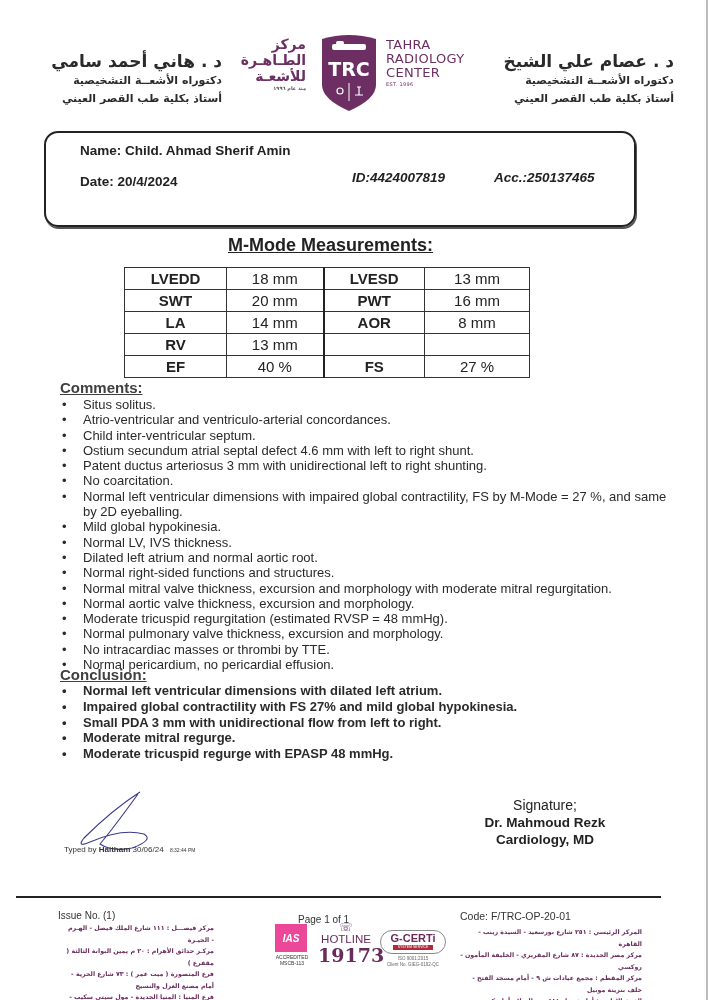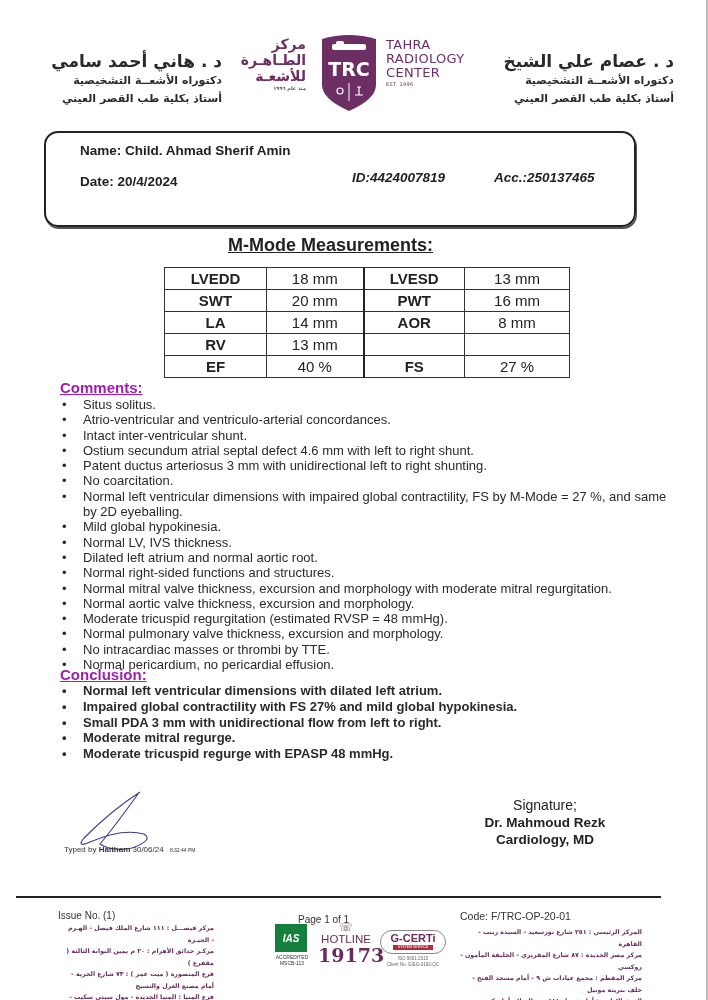--- a/index.html
+++ b/index.html
@@ -21,30 +21,30 @@
 
   
   .patient-box { position: absolute; left: 44px; top: 131px; width: 592px; height: 96px; border: 2.5px solid #222; border-radius: 14px; box-shadow: 1px 2px 0 #555; }
   .pb-name { position: absolute; left: 80px; top: 143px; font-size: 13.5px; font-weight: bold; color: #222; }
   .pb-date { position: absolute; left: 80px; top: 174px; font-size: 13.5px; font-weight: bold; color: #222; }
   .pb-id { position: absolute; left: 352px; top: 170px; font-size: 13.5px; font-weight: bold; font-style: italic; color: #222; }
   .pb-acc { position: absolute; left: 494px; top: 170px; font-size: 13.5px; font-weight: bold; font-style: italic; color: #222; }
 
   
   .mm-title { position: absolute; left: 228px; top: 235px; font-size: 18px; font-weight: bold; text-decoration: underline; color: #222; }
-  table.mm { position: absolute; left: 124px; top: 267px; border-collapse: collapse; font-size: 15px; color: #222; margin-left: 40px; }
+  table.mm { position: absolute; left: 124px; top: 267px; border-collapse: collapse; font-size: 15px; color: #222; }
   table.mm td { border: 1px solid #333; height: 22px; text-align: center; padding: 0; }
   table.mm td.k { font-weight: bold; }
   table.mm td.c1 { width: 102px; }
   table.mm td.c2 { width: 97px; }
   table.mm td.c3 { width: 101px; border-left: 2px solid #222; }
   table.mm td.c4 { width: 105px; }
 
   
-  .sec-title { position: absolute; left: 60px; font-size: 15px; font-weight: bold; text-decoration: underline; color: #a21caf; }
+  .sec-title { position: absolute; left: 60px; font-size: 15px; font-weight: bold; text-decoration: underline; color: #404040; }
   ul.blist { position: absolute; left: 60px; list-style: none; font-size: 13px; color: #2a2a2a; }
   ul.blist li { position: relative; padding-left: 23px; line-height: 15.3px; }
   ul.blist li::before { content: "\2022"; position: absolute; left: 2px; top: 0; }
   ul.comments { top: 397px; width: 620px; }
   ul.conclusion { top: 683px; width: 600px; font-weight: bold; font-size: 13px; }
   ul.conclusion li { line-height: 15.8px; }
 
   
   .sig-block { position: absolute; left: 470px; top: 797px; width: 150px; text-align: center; color: #222; }
   .sig-block .s1 { font-size: 14px; line-height: 17px; }
@@ -56,21 +56,21 @@
   .typed .tm { font-size: 5px; margin-left: 4px; }
 
   
   .divider { position: absolute; left: 16px; top: 896px; width: 645px; height: 2px; background: #222; }
   .f-issue { position: absolute; left: 58px; top: 910px; font-size: 10px; color: #333; }
   .f-addr { position: absolute; text-align: right; direction: rtl; font-family: "DejaVu Sans", sans-serif; font-size: 6.3px; line-height: 11.5px; color: #6a2a5c; font-weight: bold; }
   .f-addr-left { left: 64px; top: 922px; width: 150px; }
   .f-addr-right { left: 456px; top: 926px; width: 186px; }
   .f-page { position: absolute; left: 298px; top: 914px; font-size: 10px; color: #333; }
   .f-code { position: absolute; left: 460px; top: 910px; font-size: 10.5px; color: #333; }
-  .ias { position: absolute; left: 275px; top: 924px; width: 32px; height: 28px; background: #15803d; color: #fff; font-weight: bold; font-style: italic; font-size: 10px; display: flex; align-items: center; justify-content: center; }
+  .ias { position: absolute; left: 275px; top: 924px; width: 32px; height: 28px; background: #ec4899; color: #fff; font-weight: bold; font-style: italic; font-size: 10px; display: flex; align-items: center; justify-content: center; }
   .ias-acc { position: absolute; left: 268px; top: 954px; width: 48px; text-align: center; font-size: 5px; color: #333; line-height: 6px; }
   .hotline { position: absolute; left: 318px; top: 922px; width: 56px; text-align: center; color: #6a2a5c; }
   .hotline .ph { font-size: 11px; line-height: 11px; }
   .hotline .lbl { font-size: 11.5px; line-height: 12px; }
   .hotline .num { font-family: "DejaVu Serif", serif; font-weight: bold; font-size: 19px; line-height: 20px; }
   .gcert { position: absolute; left: 380px; top: 930px; width: 66px; height: 24px; border: 1.5px solid #888; border-radius: 12px; text-align: center; }
   .gcert .g1 { font-size: 11px; font-weight: bold; color: #6a2a5c; line-height: 14px; }
   .gcert .g2 { display: block; margin: 0 auto; width: 40px; height: 5px; background: #b02a3a; color: #fff; font-size: 3.5px; line-height: 5px; }
   .gcert-sub { position: absolute; left: 376px; top: 956px; width: 74px; text-align: center; font-size: 4.5px; line-height: 5.5px; color: #666; }
   .pagebar { position: absolute; right: 0; top: 0; width: 2px; height: 1000px; background: #bbb; }
@@ -153,21 +153,21 @@
         <td class="c3 k">FS</td>
         <td class="c4">27 %</td>
       </tr>
     </tbody>
 </table>
 
 <div class="sec-title" style="top:379px;">Comments:</div>
 <ul class="blist comments" id="comments-list">
     <li>Situs solitus.</li>
     <li>Atrio-ventricular and ventriculo-arterial concordances.</li>
-    <li>Intact inter-ventricular shunt.</li>
+    <li>Child inter-ventricular septum.</li>
     <li>Ostium secundum atrial septal defect 4.6 mm with left to right shunt.</li>
     <li>Patent ductus arteriosus 3 mm with unidirectional left to right shunting.</li>
     <li>No coarcitation.</li>
     <li>Normal left ventricular dimensions with impaired global contractility, FS by M-Mode = 27 %, and same by 2D eyeballing.</li>
     <li>Mild global hypokinesia.</li>
     <li>Normal LV, IVS thickness.</li>
     <li>Dilated left atrium and normal aortic root.</li>
     <li>Normal right-sided functions and structures.</li>
     <li>Normal mitral valve thickness, excursion and morphology with moderate mitral regurgitation.</li>
     <li>Normal aortic valve thickness, excursion and morphology.</li>

